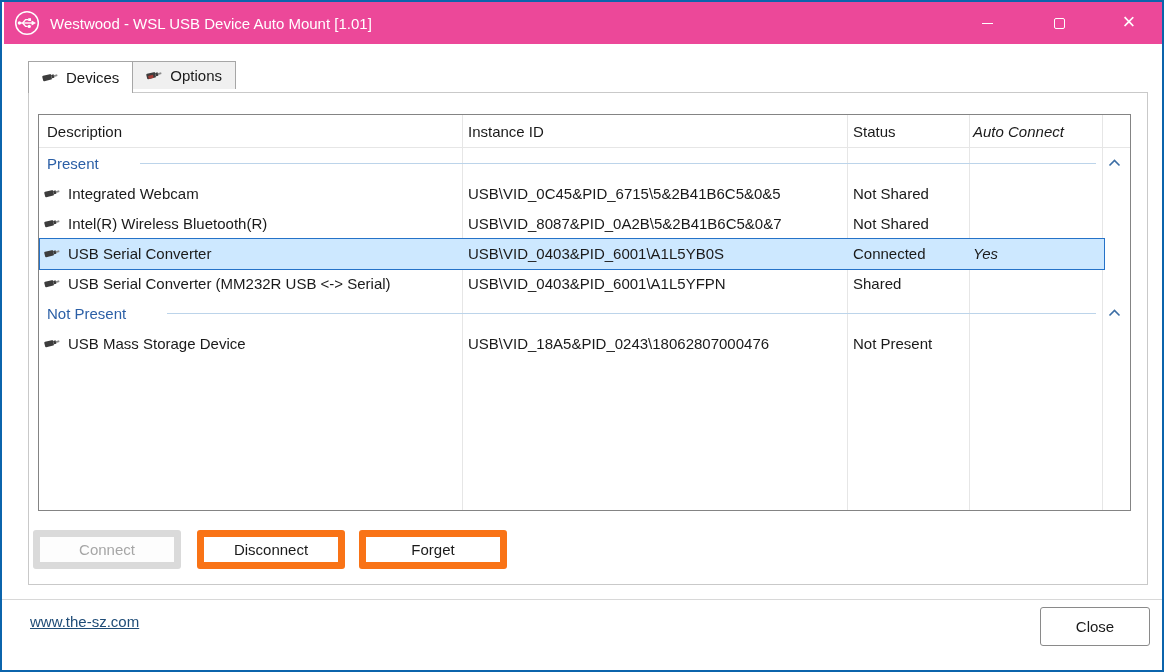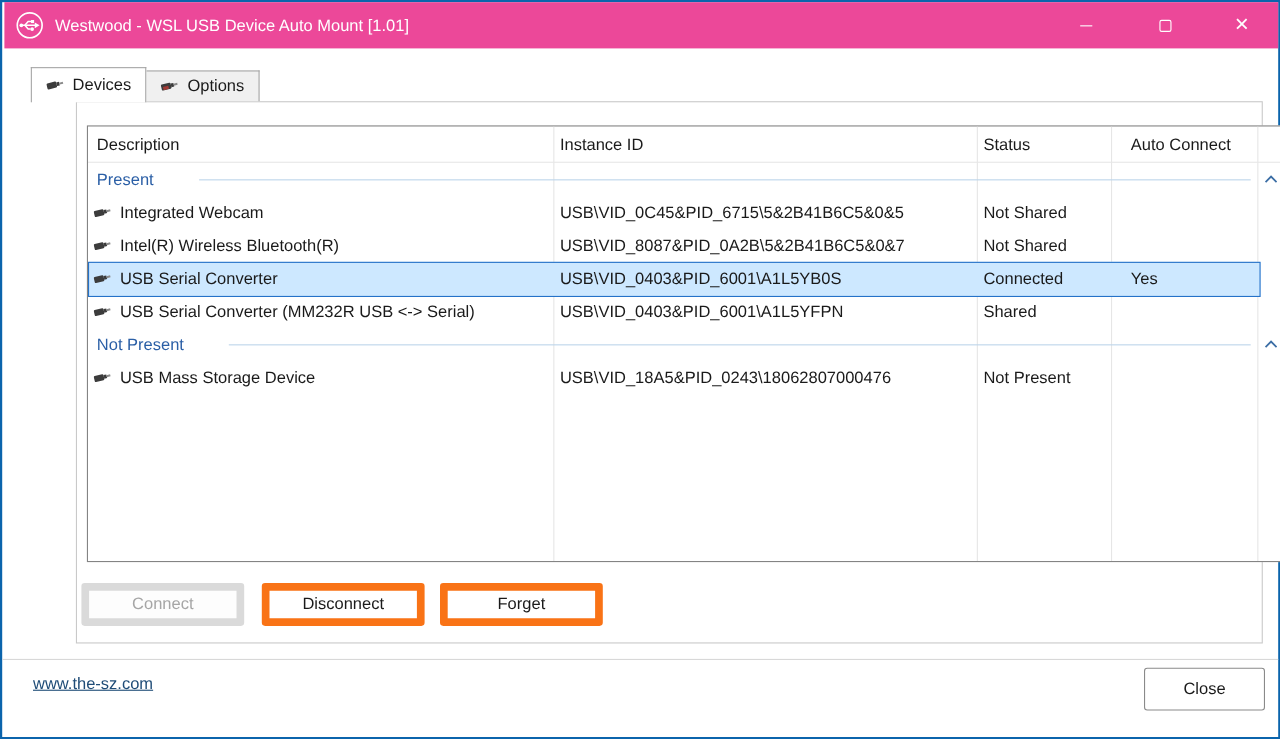--- a/index.html
+++ b/index.html
@@ -19,39 +19,39 @@
   .title-text { color:#fff; font-size:15px; margin-left:10px; white-space:nowrap; }
   .win-btn { position:absolute; top:0; width:46px; height:42px; display:flex; align-items:center; justify-content:center; cursor:default; }
   .win-btn.min { left:960px; }
   .win-btn.max { left:1032px; }
   .win-btn.cls { left:1102px; }
   .glyph-min { width:11px; height:1px; background:#fff; }
   .glyph-max { width:11px; height:11px; border:1px solid #fff; border-radius:2px; }
   .glyph-close { color:#fff; font-size:22px; font-weight:300; line-height:1; margin-top:-3px; }
 
   
-  .tabs { position:absolute; left:26px; top:59px; height:32px; display:flex; align-items:flex-end; z-index:5; }
+  .tabs { position:absolute; left:26px; top:59px; height:32px; display:flex; z-index:5; }
   .tab { height:28px; margin-bottom:1px; background:#F0F0F0; border:1px solid #A6A6A6; border-bottom:none;
          display:flex; align-items:center; gap:7px; padding:0 13px; font-size:15px; white-space:nowrap; }
   .tab.active { height:32px; margin-bottom:0; background:#fff; position:relative; z-index:6; }
   .tab + .tab { border-left:none; }
 
   
-  .tab-page { position:absolute; left:26px; right:14px; top:90px; height:493px; border:1px solid #C9C9C9; background:#fff;margin-left:41px; }
+  .tab-page { position:absolute; left:26px; right:14px; top:90px; height:493px; border:1px solid #C9C9C9; background:#fff; }
 
   
   .lv { position:absolute; left:9px; top:21px; width:1093px; height:397px; border:1px solid #848484; background:#fff; overflow:hidden; }
   .lv-sep { position:absolute; top:0; bottom:0; width:1px; background:#E6E6E6; }
   .sep1 { left:423px; } .sep2 { left:808px; } .sep3 { left:930px; } .sep4 { left:1063px; }
   .lv-header { height:33px; display:flex; align-items:center; border-bottom:1px solid #E6E6E6; position:relative; z-index:1; }
   .hcell { font-size:15px; color:#1a1a1a; white-space:nowrap; overflow:hidden; }
   .c-desc { width:423px; padding-left:8px; }
   .c-inst { width:385px; padding-left:6px; }
   .c-status { width:122px; padding-left:6px; }
-  .c-auto { width:133px; padding-left:18px; }
+  .c-auto { width:133px; padding-left:4px;font-style:italic; }
 
   .lv-group { height:30px; display:flex; align-items:center; position:relative;gap:32px; }
   .group-label { color:#2B5FA6; font-size:15px; margin-left:8px; white-space:nowrap; }
   .group-line { flex:1; height:1px; background:#BCD4EA; margin:0 34px 0 9px; }
   .group-chevron { position:absolute; right:9px; top:11px; line-height:0; cursor:default; }
 
   .lv-row { height:30px; display:flex; align-items:center; position:relative; font-size:15px; }
   .lv-row .cell { position:relative; white-space:nowrap; overflow:hidden; }
   .lv-row .c-desc { display:flex; align-items:center; gap:7px; padding-left:5px; }
   .lv-row.selected::before {

